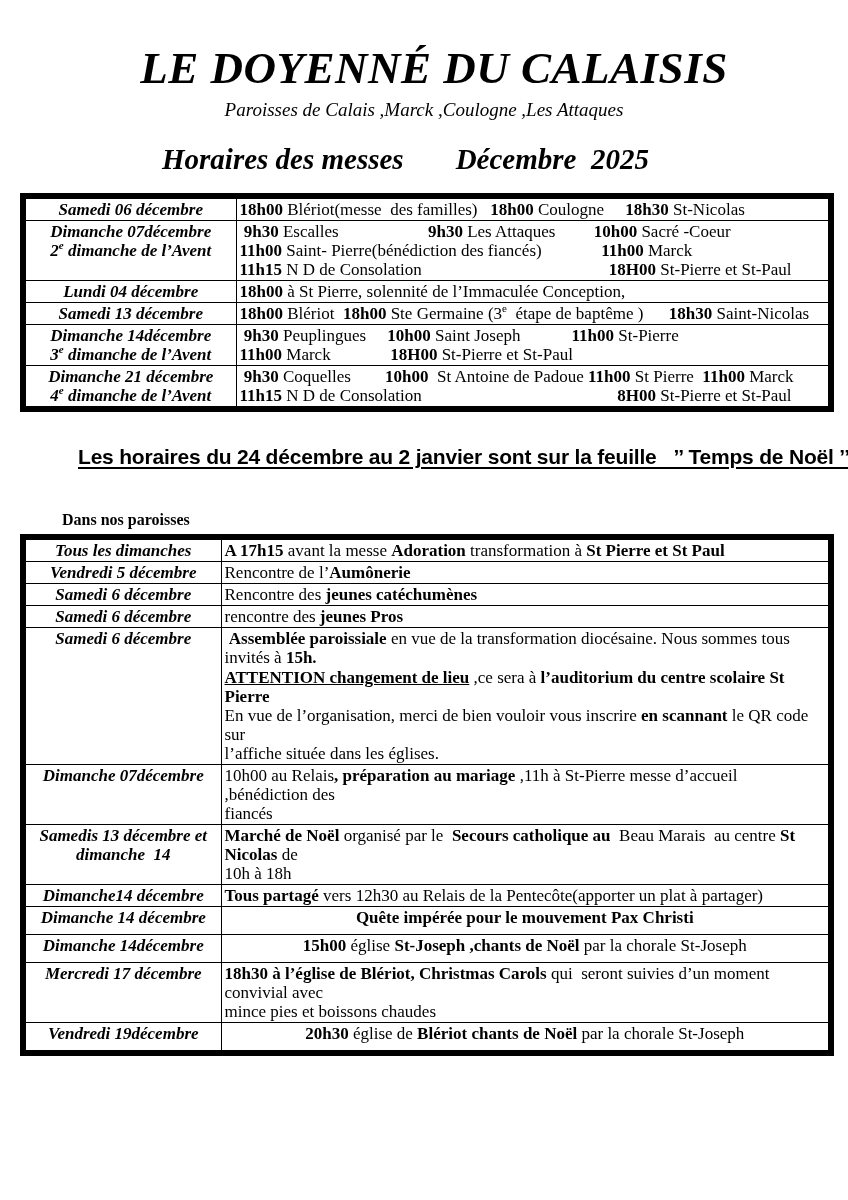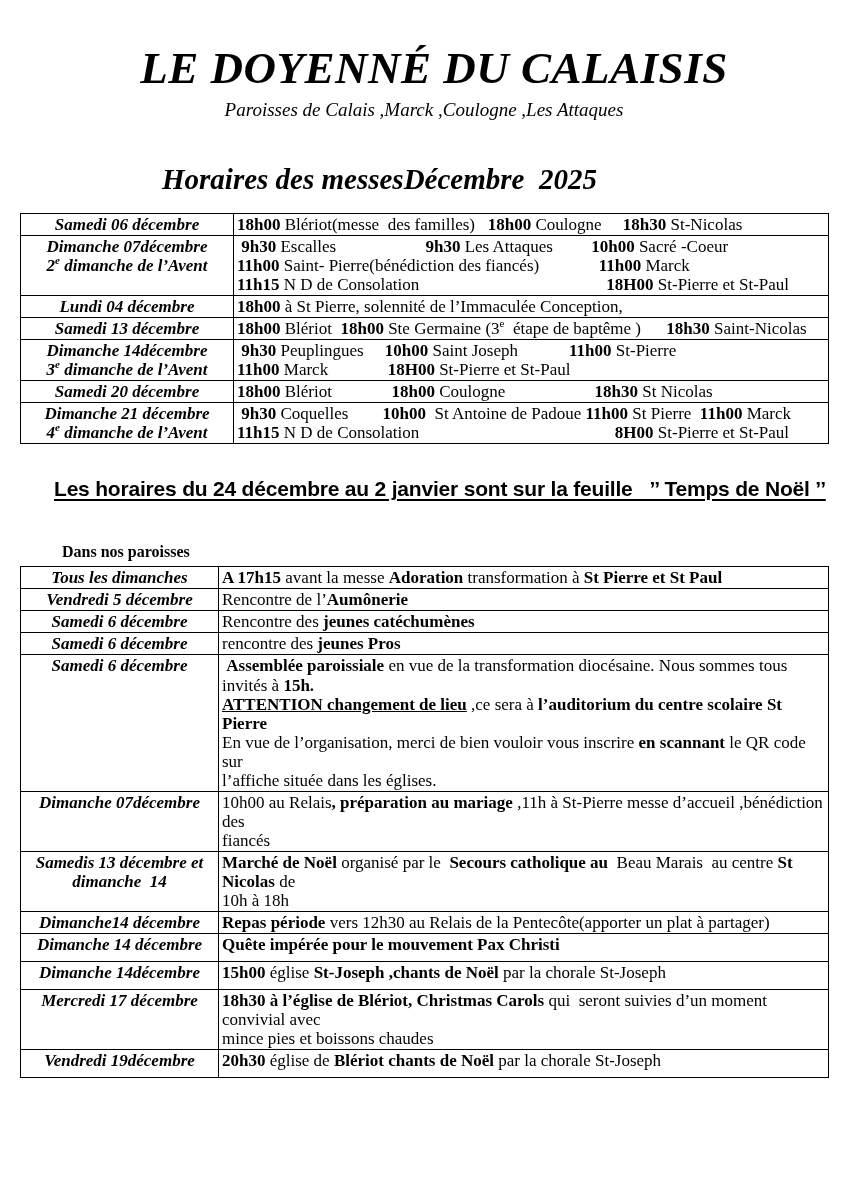--- a/index.html
+++ b/index.html
@@ -13,50 +13,50 @@
   .doc-title{
     text-align:center;font-weight:bold;font-style:italic;
     font-size:45px;margin:42px 10px 0 30px;letter-spacing:0.5px;
     white-space:pre;
   }
   .doc-subtitle{
     text-align:center;font-style:italic;font-size:19px;margin-top:5px;
     white-space:pre;
   }
   .schedule-line{
-    display:flex;align-items:baseline;
+    display:flex;gap:52px;align-items:baseline;
     font-weight:bold;font-style:italic;font-size:29px;
-    margin:42px 0 0 142px;white-space:pre;
+    margin:22px 0 0 142px;white-space:pre;
   }
   table.doc-table{
     border-collapse:collapse;width:808px;table-layout:fixed;
-    border:1px solid #000000;
+    border:6px solid #000000;
   }
   table.mass-table{margin-top:17px;}
   table.events-table{margin-top:5px;}
   .doc-table td{
     border:1.5px solid #000;vertical-align:top;padding:1px 3px;
   }
   .date-cell{
     text-align:center;font-weight:bold;font-style:italic;font-size:17px;
     line-height:1.12;
   }
   .content-cell{
     font-size:17px;line-height:1.12;padding-left:5px;
   }
-  .content-cell.pad{padding-bottom:7px;}
+  .content-cell.pad{padding-bottom:7px;text-align:center;}
   .line{white-space:pre-wrap;}
   .b{font-weight:bold;}
   .u{text-decoration:underline;}
   sup{font-size:11px;line-height:0;}
   .notice{
     font-family:"Liberation Sans","DejaVu Sans",sans-serif;
     font-weight:bold;font-size:21px;letter-spacing:-0.2px;
     text-decoration:underline;text-underline-offset:3px;
-    margin:33px 0 0 34px;white-space:pre;
+    margin:33px 0 0 58px;white-space:pre;
   }
   .parishes-heading{
     font-weight:bold;font-size:16px;margin:42px 0 0 42px;white-space:pre;
   }
   .footer{
     text-align:center;font-weight:bold;font-size:15px;line-height:1.45;
     margin-top:46px;white-space:pre-wrap;
   }
 </style>
 </head>
@@ -118,28 +118,20 @@
             <div class="line"><span>Dimanche 14décembre</span></div>
             <div class="line"><span>3</span><sup>e</sup><span> dimanche de l’Avent</span></div>
           </td>
           <td class="content-cell">
             <div class="line"><span class="b"> 9h30</span><span> Peuplingues     </span><span class="b">10h00</span><span> Saint Joseph            </span><span class="b">11h00</span><span> St-Pierre</span></div>
             <div class="line"><span class="b">11h00</span><span> Marck              </span><span class="b">18H00</span><span> St-Pierre et St-Paul</span></div>
           </td>
         </tr>
         <tr>
           <td class="date-cell">
-            <div class="line"><span>Samedi 20 décembre</span></div>
-          </td>
-          <td class="content-cell">
-            <div class="line"><span class="b">18h00</span><span> Blériot              </span><span class="b">18h00</span><span> Coulogne                     </span><span class="b">18h30</span><span> St Nicolas</span></div>
-          </td>
-        </tr>
-        <tr>
-          <td class="date-cell">
             <div class="line"><span>Dimanche 21 décembre</span></div>
             <div class="line"><span>4</span><sup>e</sup><span> dimanche de l’Avent</span></div>
           </td>
           <td class="content-cell">
             <div class="line"><span class="b"> 9h30</span><span> Coquelles        </span><span class="b">10h00</span><span>  St Antoine de Padoue </span><span class="b">11h00</span><span> St Pierre  </span><span class="b">11h00</span><span> Marck</span></div>
             <div class="line"><span class="b">11h15</span><span> N D de Consolation                                              </span><span class="b">8H00</span><span> St-Pierre et St-Paul</span></div>
           </td>
         </tr>
       </tbody>
   </table>
@@ -214,21 +206,21 @@
           <td class="content-cell">
             <div class="line"><span class="b">Marché de Noël</span><span> organisé par le </span><span class="b"> Secours catholique au</span><span>  Beau Marais  au centre </span><span class="b">St Nicolas</span><span> de</span></div>
             <div class="line"><span>10h à 18h</span></div>
           </td>
         </tr>
         <tr>
           <td class="date-cell">
             <div class="line"><span>Dimanche14 décembre</span></div>
           </td>
           <td class="content-cell">
-            <div class="line"><span class="b">Repas période</span><span> vers 12h30 au Relais de la Pentecôte(apporter un plat à partager)</span></div>
+            <div class="line"><span class="b">Tous partagé</span><span> vers 12h30 au Relais de la Pentecôte(apporter un plat à partager)</span></div>
           </td>
         </tr>
         <tr>
           <td class="date-cell">
             <div class="line"><span>Dimanche 14 décembre</span></div>
           </td>
           <td class="content-cell pad">
             <div class="line"><span class="b">Quête impérée pour le mouvement Pax Christi</span></div>
           </td>
         </tr>

